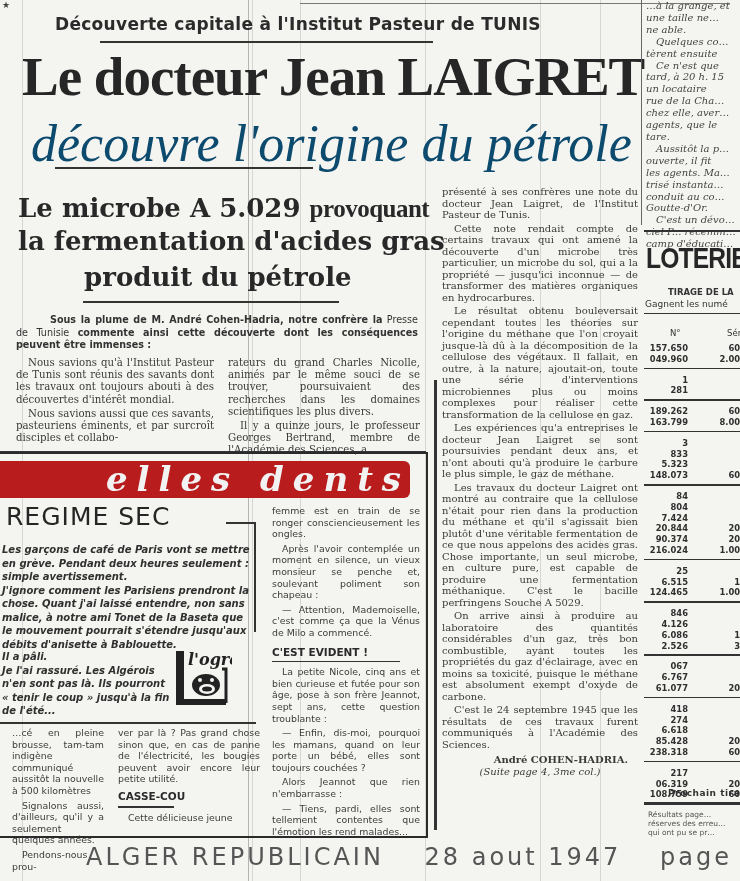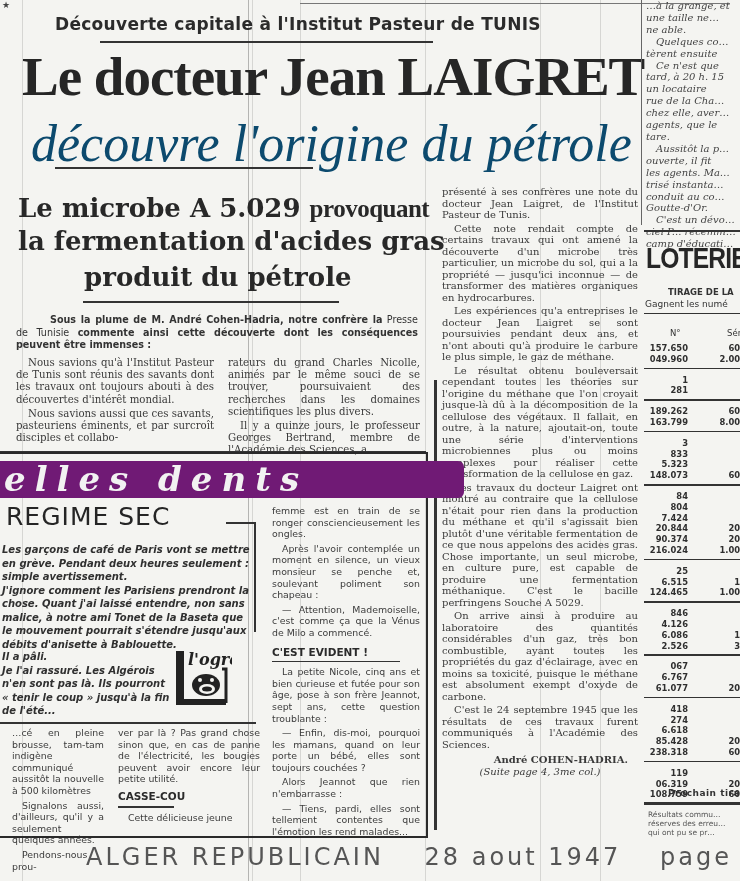--- a/index.html
+++ b/index.html
@@ -11,21 +11,21 @@
   .h1 { left:22px; top:49px; font-family:"Liberation Serif", serif; font-weight:bold; font-size:55px; letter-spacing:-1px; white-space:nowrap; line-height:1; color:#262626; }
   .h2 { left:22px; top:118px; font-family:"Liberation Serif", serif; font-style:italic; font-size:52px; white-space:nowrap; line-height:1; color:#0c4a6e;padding-left:9px; }
   .sub1 { left:18px; top:193px; font-family:"DejaVu Serif", serif; font-weight:bold; font-size:26px; white-space:nowrap; line-height:1.2; color:#282828; }
   .sub1 .cond { font-family:"Liberation Serif", serif; font-size:25px; letter-spacing:-0.5px; }
   .sub2 { left:18px; top:226px; font-family:"DejaVu Serif", serif; font-weight:bold; font-size:26px; white-space:nowrap; line-height:1.2; color:#282828; }
   .sub3 { left:84px; top:262px; font-family:"DejaVu Serif", serif; font-weight:bold; font-size:26px; white-space:nowrap; line-height:1.2; color:#282828; }
   .chapo { left:16px; top:314px; width:402px; font-family:"DejaVu Sans", sans-serif; font-size:9.6px; line-height:12.5px; color:#333; text-align:justify; }
   .chapo b { font-weight:bold; }
   .col { font-family:"DejaVu Serif", serif; font-size:10.2px; line-height:12.2px; color:#3a3a3a; text-align:justify; hyphens:manual; }
   .col p { margin:0 0 2px 0; text-indent:12px; }
-  .bandeau { left:0; top:461px; width:464px; height:37px; background:#701a75; border-radius:0 6px 6px 0; }
+  .bandeau { left:0; top:461px; width:410px; height:37px; background:#b91c1c; border-radius:0 6px 6px 0;text-align:right; }
   .bandeau span { display:block; color:#f2f2f2; font-family:"DejaVu Serif", serif; font-style:italic; font-weight:bold; font-size:34px; letter-spacing:9px; line-height:37px; padding-left:4px; white-space:nowrap; }
   .box { left:-2px; top:452px; width:428px; height:382px; border:2px solid #2a2a2a; border-left:none; }
   .regime { left:6px; top:502px; font-family:"DejaVu Sans", sans-serif; font-size:25px; white-space:nowrap; color:#252525; letter-spacing:1px; }
   .italic-bold { font-family:"DejaVu Sans", sans-serif; font-style:italic; font-weight:bold; font-size:10px; line-height:13.5px; color:#303030; }
   .ogre-box { left:174px; top:647px; width:58px; height:60px; }
   .sans-col { font-family:"DejaVu Sans", sans-serif; font-size:9.4px; line-height:11.6px; color:#3c3c3c; text-align:justify; }
   .sans-col p { margin:0 0 3px 0; text-indent:10px; }
   .subhead { font-family:"DejaVu Sans", sans-serif; font-weight:bold; font-size:10.5px; color:#2a2a2a; }
   .lot-title { left:646px; top:241px; font-family:"Liberation Sans", sans-serif; font-weight:bold; font-size:30px; letter-spacing:-1px; transform:scaleX(0.82); transform-origin:left; white-space:nowrap; color:#262626; }
   .lot-sub { font-family:"DejaVu Sans", sans-serif; font-size:8.5px; white-space:nowrap; color:#333; }
@@ -75,22 +75,22 @@
   <p>Nous savions aussi que ces savants, pasteuriens éminents, et par surcroît disciples et collabo-</p>
 </div>
 <div class="abs col" style="left:228px;top:357px;width:192px;">
   <p style="text-indent:0">rateurs du grand Charles Nicolle, animés par le même souci de se trouver, poursuivaient des recherches dans les domaines scientifiques les plus divers.</p>
   <p>Il y a quinze jours, le professeur Georges Bertrand, membre de l'Académie des Sciences, a</p>
 </div>
 
 <div class="abs col" style="left:442px;top:186px;width:196px;font-size:10px;line-height:11.5px;">
   <p style="text-indent:0">présenté à ses confrères une note du docteur Jean Laigret, de l'Institut Pasteur de Tunis.</p>
   <p>Cette note rendait compte de certains travaux qui ont amené la découverte d'un microbe très particulier, un microbe du sol, qui a la propriété — jusqu'ici inconnue — de transformer des matières organiques en hydrocarbures.</p>
+  <p>Le résultat obtenu bouleversait cependant toutes les théories sur l'origine du méthane que l'on croyait jusque-là dû à la décomposition de la cellulose des végétaux. Il fallait, en outre, à la nature, ajoutait-on, toute une série d'interventions microbiennes plus ou moins complexes pour réaliser cette transformation de la cellulose en gaz.</p>
   <p>Les expériences qu'a entreprises le docteur Jean Laigret se sont poursuivies pendant deux ans, et n'ont abouti qu'à produire le carbure le plus simple, le gaz de méthane.</p>
-  <p>Le résultat obtenu bouleversait cependant toutes les théories sur l'origine du méthane que l'on croyait jusque-là dû à la décomposition de la cellulose des végétaux. Il fallait, en outre, à la nature, ajoutait-on, toute une série d'interventions microbiennes plus ou moins complexes pour réaliser cette transformation de la cellulose en gaz.</p>
   <p>Les travaux du docteur Laigret ont montré au contraire que la cellulose n'était pour rien dans la production du méthane et qu'il s'agissait bien plutôt d'une véritable fermentation de ce que nous appelons des acides gras. Chose importante, un seul microbe, en culture pure, est capable de produire une fermentation méthanique. C'est le bacille perfringens Souche A 5029.</p>
   <p>On arrive ainsi à produire au laboratoire des quantités considérables d'un gaz, très bon combustible, ayant toutes les propriétés du gaz d'éclairage, avec en moins sa toxicité, puisque le méthane est absolument exempt d'oxyde de carbone.</p>
   <p>C'est le 24 septembre 1945 que les résultats de ces travaux furent communiqués à l'Académie des Sciences.</p>
   <div style="text-align:right;padding-right:10px;font-weight:bold;font-size:10px;margin-top:4px;">André COHEN-HADRIA.</div>
   <div style="text-align:center;font-style:italic;font-size:10px;">(Suite page 4, 3me col.)</div>
 </div>
 <div class="rule" style="left:434px;top:380px;width:3px;height:450px;"></div>
 
 <div class="rule" style="left:0;top:451px;width:426px;height:3px;"></div>
 
@@ -284,36 +284,36 @@
     </div>
     <div class="lot-ser" style="top: 703.8px;">
       <div>2</div>
       <div>2</div>
       <div>4</div>
       <div>200</div>
       <div>600</div>
     </div>
     <div class="rule" style="left: 644px; top: 760.8px; width: 96px; height: 1.5px;"></div>
     <div class="lot-num" style="top: 767.8px;">
-      <div>119</div>
+      <div>217</div>
       <div>06.319</div>
       <div>108.759</div>
     </div>
     <div class="lot-ser" style="top: 767.8px;">
       <div>1</div>
       <div>200</div>
       <div>600</div>
     </div>
     <div class="rule" style="left: 644px; top: 803.2px; width: 96px; height: 1.5px;"></div>
   </div>
 
 <div class="abs lot-sub" style="left:668px;top:788px;font-weight:bold;font-size:9px;letter-spacing:0.5px;">Prochain tirage</div>
 <div class="rule" style="left:644px;top:802px;width:96px;height:1.5px;"></div>
 <div class="abs lot-sub" style="left:648px;top:810px;font-size:7.5px;line-height:9px;color:#555;">
-  <div>Résultats commu…</div>
+  <div>Résultats page…</div>
   <div>réserves des erreu…</div>
   <div>qui ont pu se pr…</div>
 </div>
 
 <div class="abs handwriting">
   <span>ALGER REPUBLICAIN</span>
   <span style="margin-left:30px">28 aout 1947</span>
   <span style="margin-left:28px">page 1</span>
 </div>
 

